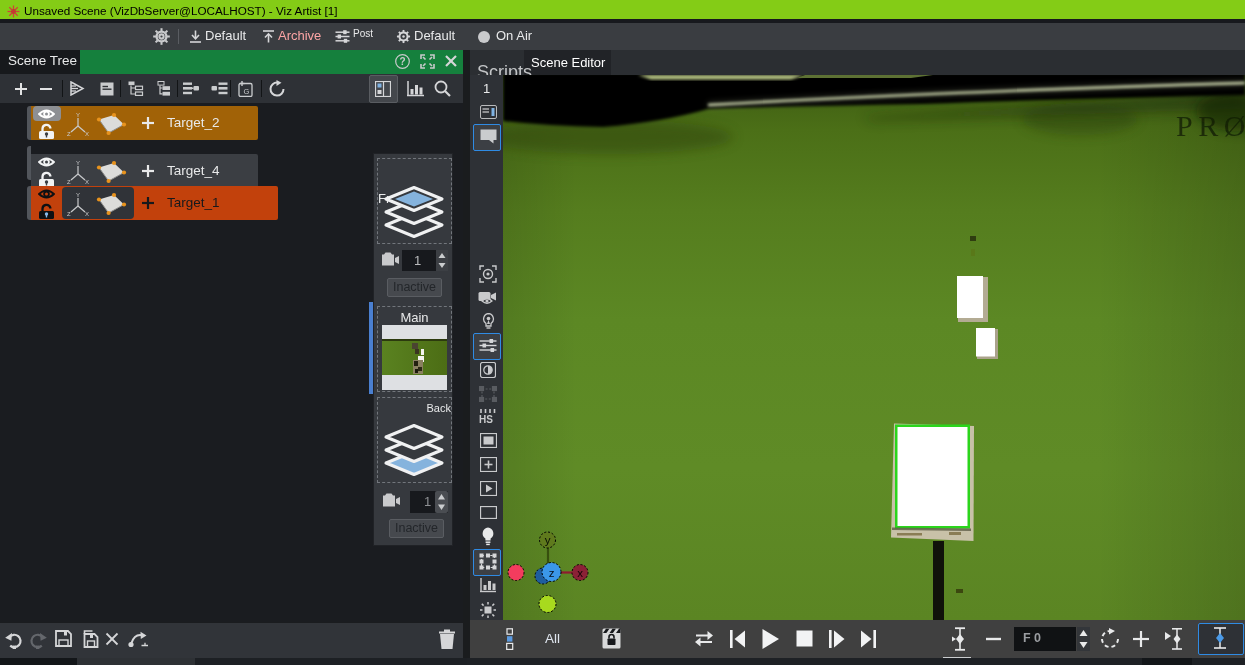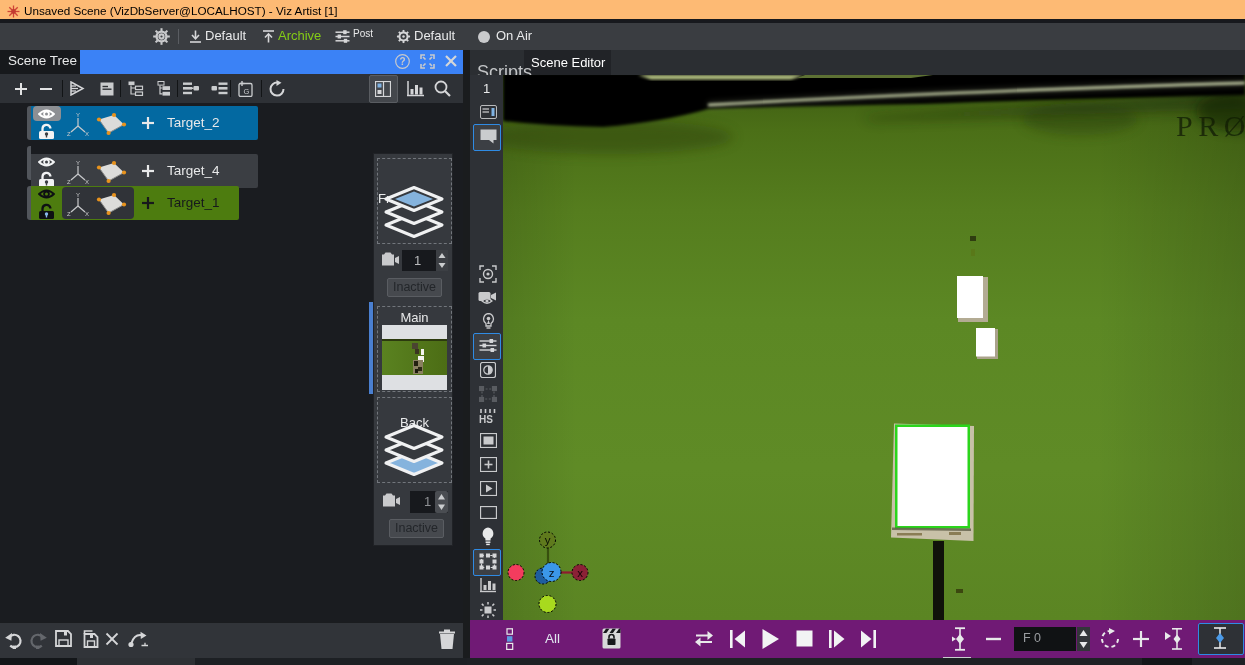--- a/index.html
+++ b/index.html
@@ -4,21 +4,21 @@
 <style>
   html,body{margin:0;padding:0;}
   #root{position:relative;width:1245px;height:665px;background:#17191d;overflow:hidden;
         font-family:"Liberation Sans",sans-serif;}
   .abs{position:absolute;}
 </style>
 </head>
 <body>
 <div id="root">
 
-  <div class="abs" style="left:0;top:0;width:1245px;height:19px;background:#fdba74;">
+  <div class="abs" style="left:0;top:0;width:1245px;height:19px;background:#84cc16;">
     <svg class="abs" style="left:7px;top:5px;" width="13" height="13" viewBox="0 0 13 13">
       <g stroke="#cf4437" stroke-width="1.3">
         <line x1="6.5" y1="0.5" x2="6.5" y2="12.5"></line>
         <line x1="0.5" y1="6.5" x2="12.5" y2="6.5"></line>
         <line x1="2.3" y1="2.3" x2="10.7" y2="10.7"></line>
         <line x1="10.7" y1="2.3" x2="2.3" y2="10.7"></line>
       </g>
       <circle cx="6.5" cy="6.5" r="2.4" fill="#c23b30"></circle>
     </svg>
     <div class="abs" style="left:24px;top:4px;font-size:11.7px;color:#000;">Unsaved Scene (VizDbServer@LOCALHOST) - Viz Artist [1]</div>
@@ -52,21 +52,21 @@
     </svg>
     <div class="abs" style="left:205px;top:5px;font-size:13px;color:#e8e9ea;">Default</div>
 
     <svg class="abs" style="left:262px;top:7px;" width="13" height="13" viewBox="0 0 13 13">
       <g stroke="#d5d6d8" stroke-width="1.6" fill="none">
         <line x1="1" y1="1" x2="12" y2="1"></line>
         <line x1="6.5" y1="4" x2="6.5" y2="12.5"></line>
         <path d="M3 7.5 L6.5 3.8 L10 7.5"></path>
       </g>
     </svg>
-    <div class="abs" style="left:278px;top:5px;font-size:13px;color:#84cc16;">Archive</div>
+    <div class="abs" style="left:278px;top:5px;font-size:13px;color:#fca5a5;">Archive</div>
 
     <svg class="abs" style="left:335px;top:6px;" width="15" height="15" viewBox="0 0 15 15">
       <g stroke="#d5d6d8" stroke-width="1.5" fill="none">
         <line x1="0.5" y1="3.2" x2="14.5" y2="3.2"></line>
         <line x1="0.5" y1="7.5" x2="14.5" y2="7.5"></line>
         <line x1="0.5" y1="11.8" x2="14.5" y2="11.8"></line>
       </g>
       <rect x="8.2" y="1.2" width="3.4" height="4" fill="#d5d6d8"></rect>
       <rect x="2.6" y="5.5" width="3.4" height="4" fill="#d5d6d8"></rect>
       <rect x="8.8" y="9.8" width="3.4" height="4" fill="#d5d6d8"></rect>
@@ -86,21 +86,21 @@
       </g>
       <circle cx="12" cy="12" r="6.5" fill="none" stroke="#d5d6d8" stroke-width="3.2"></circle>
       <circle cx="12" cy="12" r="2" fill="#d5d6d8"></circle>
     </svg>
     <div class="abs" style="left:414px;top:5px;font-size:13px;color:#e8e9ea;">Default</div>
 
     <div class="abs" style="left:478px;top:8px;width:12px;height:12px;border-radius:50%;background:#c9cacc;"></div>
     <div class="abs" style="left:496px;top:5px;font-size:13px;color:#e8e9ea;">On Air</div>
   </div>
 
-  <div class="abs" style="left:0;top:50px;width:467px;height:24px;background:#3b82f6;">
+  <div class="abs" style="left:0;top:50px;width:467px;height:24px;background:#15803d;">
     <div class="abs" style="left:0;top:0;width:80px;height:24px;background:#17191c;"></div>
     <div class="abs" style="left:8px;top:3px;font-size:13.5px;color:#e8e9ea;">Scene Tree</div>
 
     <svg class="abs" style="left:395px;top:54px;" width="15" height="15" viewBox="0 0 15 15"></svg>
     <svg class="abs" style="left:395px;top:4px;" width="15" height="15" viewBox="0 0 15 15">
       <circle cx="7.5" cy="7.5" r="6.8" fill="none" stroke="#c9cacc" stroke-width="1.2"></circle>
       <text x="7.5" y="11" font-size="10" font-weight="bold" fill="#c9cacc" text-anchor="middle" font-family="Liberation Sans">?</text>
     </svg>
     <svg class="abs" style="left:420px;top:4px;" width="15" height="15" viewBox="0 0 15 15">
       <g stroke="#c9cacc" stroke-width="1.6" fill="none">
@@ -218,21 +218,21 @@
         </g>
     </svg>
     <svg class="abs" style="left:434px;top:6px;" width="17" height="17" viewBox="0 0 17 17">
       <circle cx="7" cy="7" r="5.5" fill="none" stroke="#d5d6d8" stroke-width="1.8"></circle>
       <line x1="11" y1="11" x2="16" y2="16" stroke="#d5d6d8" stroke-width="2.2"></line>
     </svg>
   </div>
 
   <div class="abs" style="left:0;top:103px;width:467px;height:519px;background:#1a1c20;" id="tree">
     <div class="abs" style="left:27px;top:3px;width:4px;height:34px;background:#52565c;border-radius:3px 0 0 3px;"></div>
-    <div class="abs" style="left:31px;top:3px;width:227px;height:34px;background:#0369a1;border-radius:0 2px 2px 0;">
+    <div class="abs" style="left:31px;top:3px;width:199px;height:34px;background:#a16207;border-radius:0 2px 2px 0;padding-left:28px;">
       <div class="abs" style="left:2px;top:0px;width:28px;height:15px;background:#8d8f93;border-radius:4px;"></div>
       <svg class="abs" style="left:7px;top:2px;" width="17" height="12" viewBox="0 0 17 12">
         <path d="M1 6 Q8.5 -1 16 6 Q8.5 13 1 6 Z" fill="none" stroke="#ffffff" stroke-width="1.8"></path>
         <circle cx="8.5" cy="6" r="2.4" fill="none" stroke="#ffffff" stroke-width="1.8"></circle>
       </svg>
       <svg class="abs" style="left:7px;top:16.5px;" width="17" height="17" viewBox="0 0 17 17">
         <rect x="1" y="8" width="15" height="8" rx="1.5" fill="#f2f3f4"></rect>
         <path d="M4.5 8 V5.8 A4 4 0 0 1 12.3 4.6 V5.4" fill="none" stroke="#f2f3f4" stroke-width="2.3"></path>
         <circle cx="8.5" cy="11" r="1.7" fill="#3b3e43"></circle>
         <rect x="7.8" y="11.5" width="1.4" height="3" fill="#3b3e43"></rect>
@@ -299,21 +299,21 @@
       </svg>
       <svg class="abs" style="left:110px;top:10px;" width="14" height="14" viewBox="0 0 14 14">
           <g stroke="#e8e9ea" stroke-width="2.2">
             <line x1="7" y1="1" x2="7" y2="13"></line>
             <line x1="1" y1="7" x2="13" y2="7"></line>
           </g>
         </svg>
       <div class="abs" style="left:136px;top:9px;font-size:13.5px;color:#e8e9ea;">Target_4</div>
     </div>
     <div class="abs" style="left:27px;top:83px;width:4px;height:34px;background:#52565c;border-radius:3px 0 0 3px;"></div>
-    <div class="abs" style="left:31px;top:83px;width:208px;height:34px;background:#4d7c0f;border-radius:0 2px 2px 0;text-decoration:underline;">
+    <div class="abs" style="left:31px;top:83px;width:247px;height:34px;background:#c2410c;border-radius:0 2px 2px 0;text-decoration:underline;">
       <svg class="abs" style="left:7px;top:2px;" width="17" height="12" viewBox="0 0 17 12">
         <path d="M1 6 Q8.5 -1 16 6 Q8.5 13 1 6 Z" fill="none" stroke="#0e1013" stroke-width="1.8"></path>
         <circle cx="8.5" cy="6" r="2.4" fill="none" stroke="#0e1013" stroke-width="1.8"></circle>
       </svg>
       <svg class="abs" style="left:7px;top:16.5px;" width="17" height="17" viewBox="0 0 17 17">
         <rect x="1" y="8" width="15" height="8" rx="1.5" fill="#0e1013"></rect>
         <path d="M4.5 8 V5.8 A4 4 0 0 1 12.3 4.6 V5.4" fill="none" stroke="#0e1013" stroke-width="2.3"></path>
         <circle cx="8.5" cy="11" r="1.7" fill="#88b8ea"></circle>
         <rect x="7.8" y="11.5" width="1.4" height="3" fill="#88b8ea"></rect>
       </svg>
@@ -626,21 +626,21 @@
       <circle cx="40" cy="501" r="8" fill="#1e5d9e" stroke="#000" stroke-width="1" stroke-dasharray="2 1.8"></circle>
       <circle cx="48.5" cy="497" r="9.5" fill="#3b97e8" stroke="#000" stroke-width="1" stroke-dasharray="2 1.8"></circle>
       <text x="48.5" y="501.5" text-anchor="middle" fill="#06101a">z</text>
       <circle cx="77" cy="497.5" r="8" fill="#8b2136" stroke="#000" stroke-width="1" stroke-dasharray="2 1.8"></circle>
       <text x="77" y="502" text-anchor="middle" fill="#120407">x</text>
       <circle cx="44.5" cy="529" r="8.5" fill="#a8da1e" stroke="#000" stroke-width="1" stroke-dasharray="2 1.8"></circle>
     </g>
   </svg>
   </div>
 
-  <div class="abs" style="left:467px;top:620px;width:778px;height:38px;background:#701a75;" id="rbar">
+  <div class="abs" style="left:467px;top:620px;width:778px;height:38px;background:#404040;" id="rbar">
 
     <svg class="abs" style="left:38px;top:8px;" width="10" height="22" viewBox="0 0 10 22">
       <rect x="2" y="0.8" width="5.4" height="5.4" fill="none" stroke="#e8e9ea" stroke-width="1.2"></rect>
       <rect x="2" y="8.2" width="5.4" height="5.4" fill="#5a9ae0"></rect>
       <rect x="1.7" y="15.4" width="6" height="6" fill="none" stroke="#e8e9ea" stroke-width="1.2"></rect>
     </svg>
     <div class="abs" style="left:78px;top:11px;font-size:13.5px;color:#dfe5ee;">All</div>
 
     <svg class="abs" style="left:135px;top:8px;" width="19" height="21" viewBox="0 0 19 21">
       <rect x="0.5" y="0.5" width="18" height="20" rx="1.5" fill="#d8d9da"></rect>
@@ -688,21 +688,21 @@
       <path d="M9 7 L13 12 L9 17 L5 12 Z" fill="#e8e9ea"></path>
       <path d="M1 9.5 L5 12 L1 14.5 Z" fill="#e8e9ea"></path>
     </svg>
     <div class="abs" style="left:476px;top:37px;width:28px;height:1.5px;background:#caccce;"></div>
 
     <svg class="abs" style="left:519px;top:17px;" width="15" height="4" viewBox="0 0 15 4">
         <line x1="0" y1="2" x2="15" y2="2" stroke="#e8e9ea" stroke-width="2.4"></line>
       </svg>
 
     <div class="abs" style="left:547px;top:7px;width:62px;height:24px;background:#101214;"></div>
-    <div class="abs" style="left:556px;top:11px;font-size:12.5px;color:#9a9da1;">F 0</div>
+    <div class="abs" style="left:556px;top:11px;font-size:12.5px;color:#9a9da1;font-weight:bold;">F 0</div>
     <svg class="abs" style="left:610px;top:7px;" width="13" height="24" viewBox="0 0 13 24">
       <rect x="0" y="0" width="13" height="24" fill="#33363a"></rect>
       <path d="M6.5 3 L10.5 9 H2.5 Z" fill="#e8e9ea"></path>
       <path d="M6.5 21 L10.5 15 H2.5 Z" fill="#e8e9ea"></path>
     </svg>
 
     <svg class="abs" style="left:632px;top:8px;" width="22" height="22" viewBox="0 0 22 22">
       <path d="M19 11 A8 8 0 1 1 11 3" fill="none" stroke="#e8e9ea" stroke-width="2" stroke-dasharray="4 3"></path>
       <path d="M10 0 L16 3 L10 6.5 Z" fill="#e8e9ea"></path>
     </svg>
@@ -776,21 +776,21 @@
         <div class="abs" style="left:39px;top:24px;width:3px;height:6px;background:#f4f5f2;"></div>
         <div class="abs" style="left:36px;top:31px;width:6px;height:6px;background:#f4f5f2;"></div>
         <div class="abs" style="left:31px;top:35px;width:10px;height:14px;background:#8a8060;"></div>
         <div class="abs" style="left:32px;top:36px;width:4px;height:5px;background:#23200f;"></div>
         <div class="abs" style="left:36px;top:42px;width:4px;height:4px;background:#2c2815;"></div>
         <div class="abs" style="left:33px;top:44px;width:3px;height:4px;background:#1c1a0c;"></div>
       </div>
     </div>
 
     <div class="abs" style="left:3px;top:243px;width:73px;height:84px;border:1px dashed #72767c;">
-      <div class="abs" style="left:0;top:17px;width:73px;text-align:center;font-size:13px;color:#e8e9ea;">Back</div>
+      <div class="abs" style="left:0;top:4px;width:73px;text-align:right;font-size:11px;color:#e8e9ea;">Back</div>
       <svg class="abs" style="left:6px;top:26px;" width="60" height="52" viewBox="0 0 60 52">
         <g stroke="#f0f1f2" stroke-width="3" stroke-linejoin="round">
           <path d="M30 27.5 L58 39 L30 50.5 L2 39 Z" fill="#85b3dd"></path>
           <path d="M30 14.5 L58 26 L30 37.5 L2 26 Z" fill="#36393e"></path>
           <path d="M30 1.5 L58 13 L30 24.5 L2 13 Z" fill="#36393e"></path>
         </g>
       </svg>
     </div>
 
     <svg class="abs" style="left:8px;top:339px;" width="19" height="16" viewBox="0 0 19 16">

